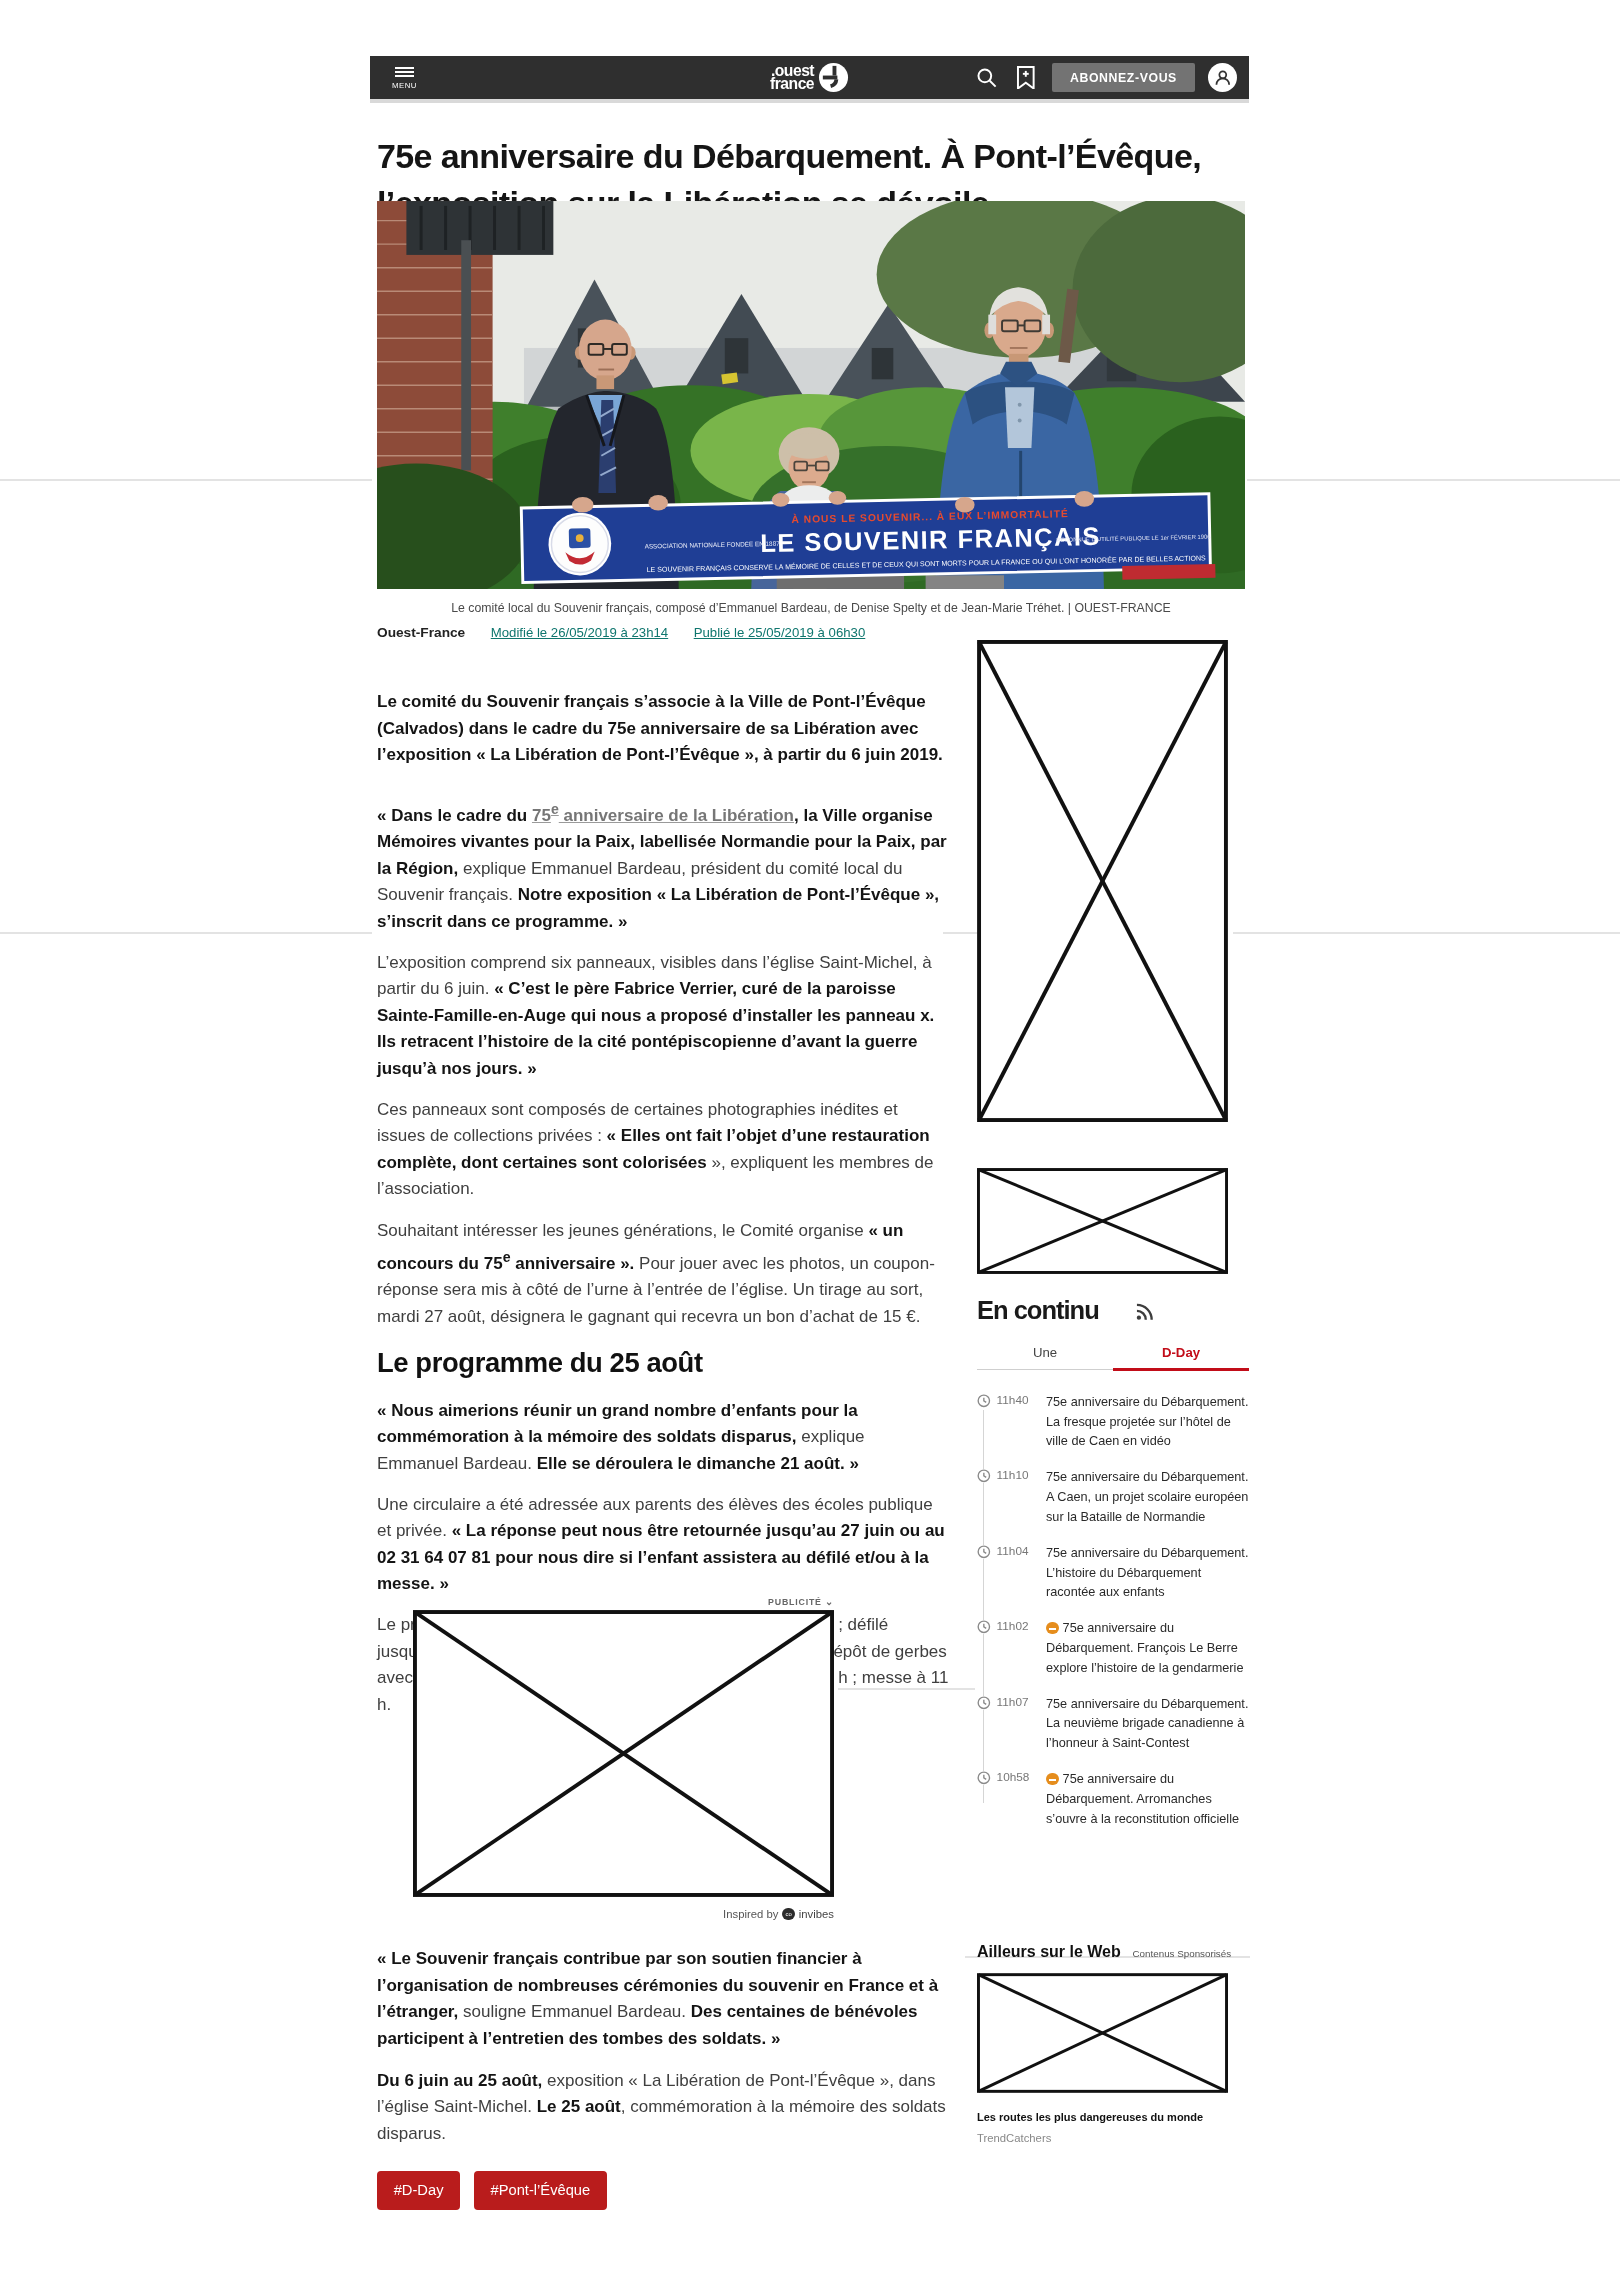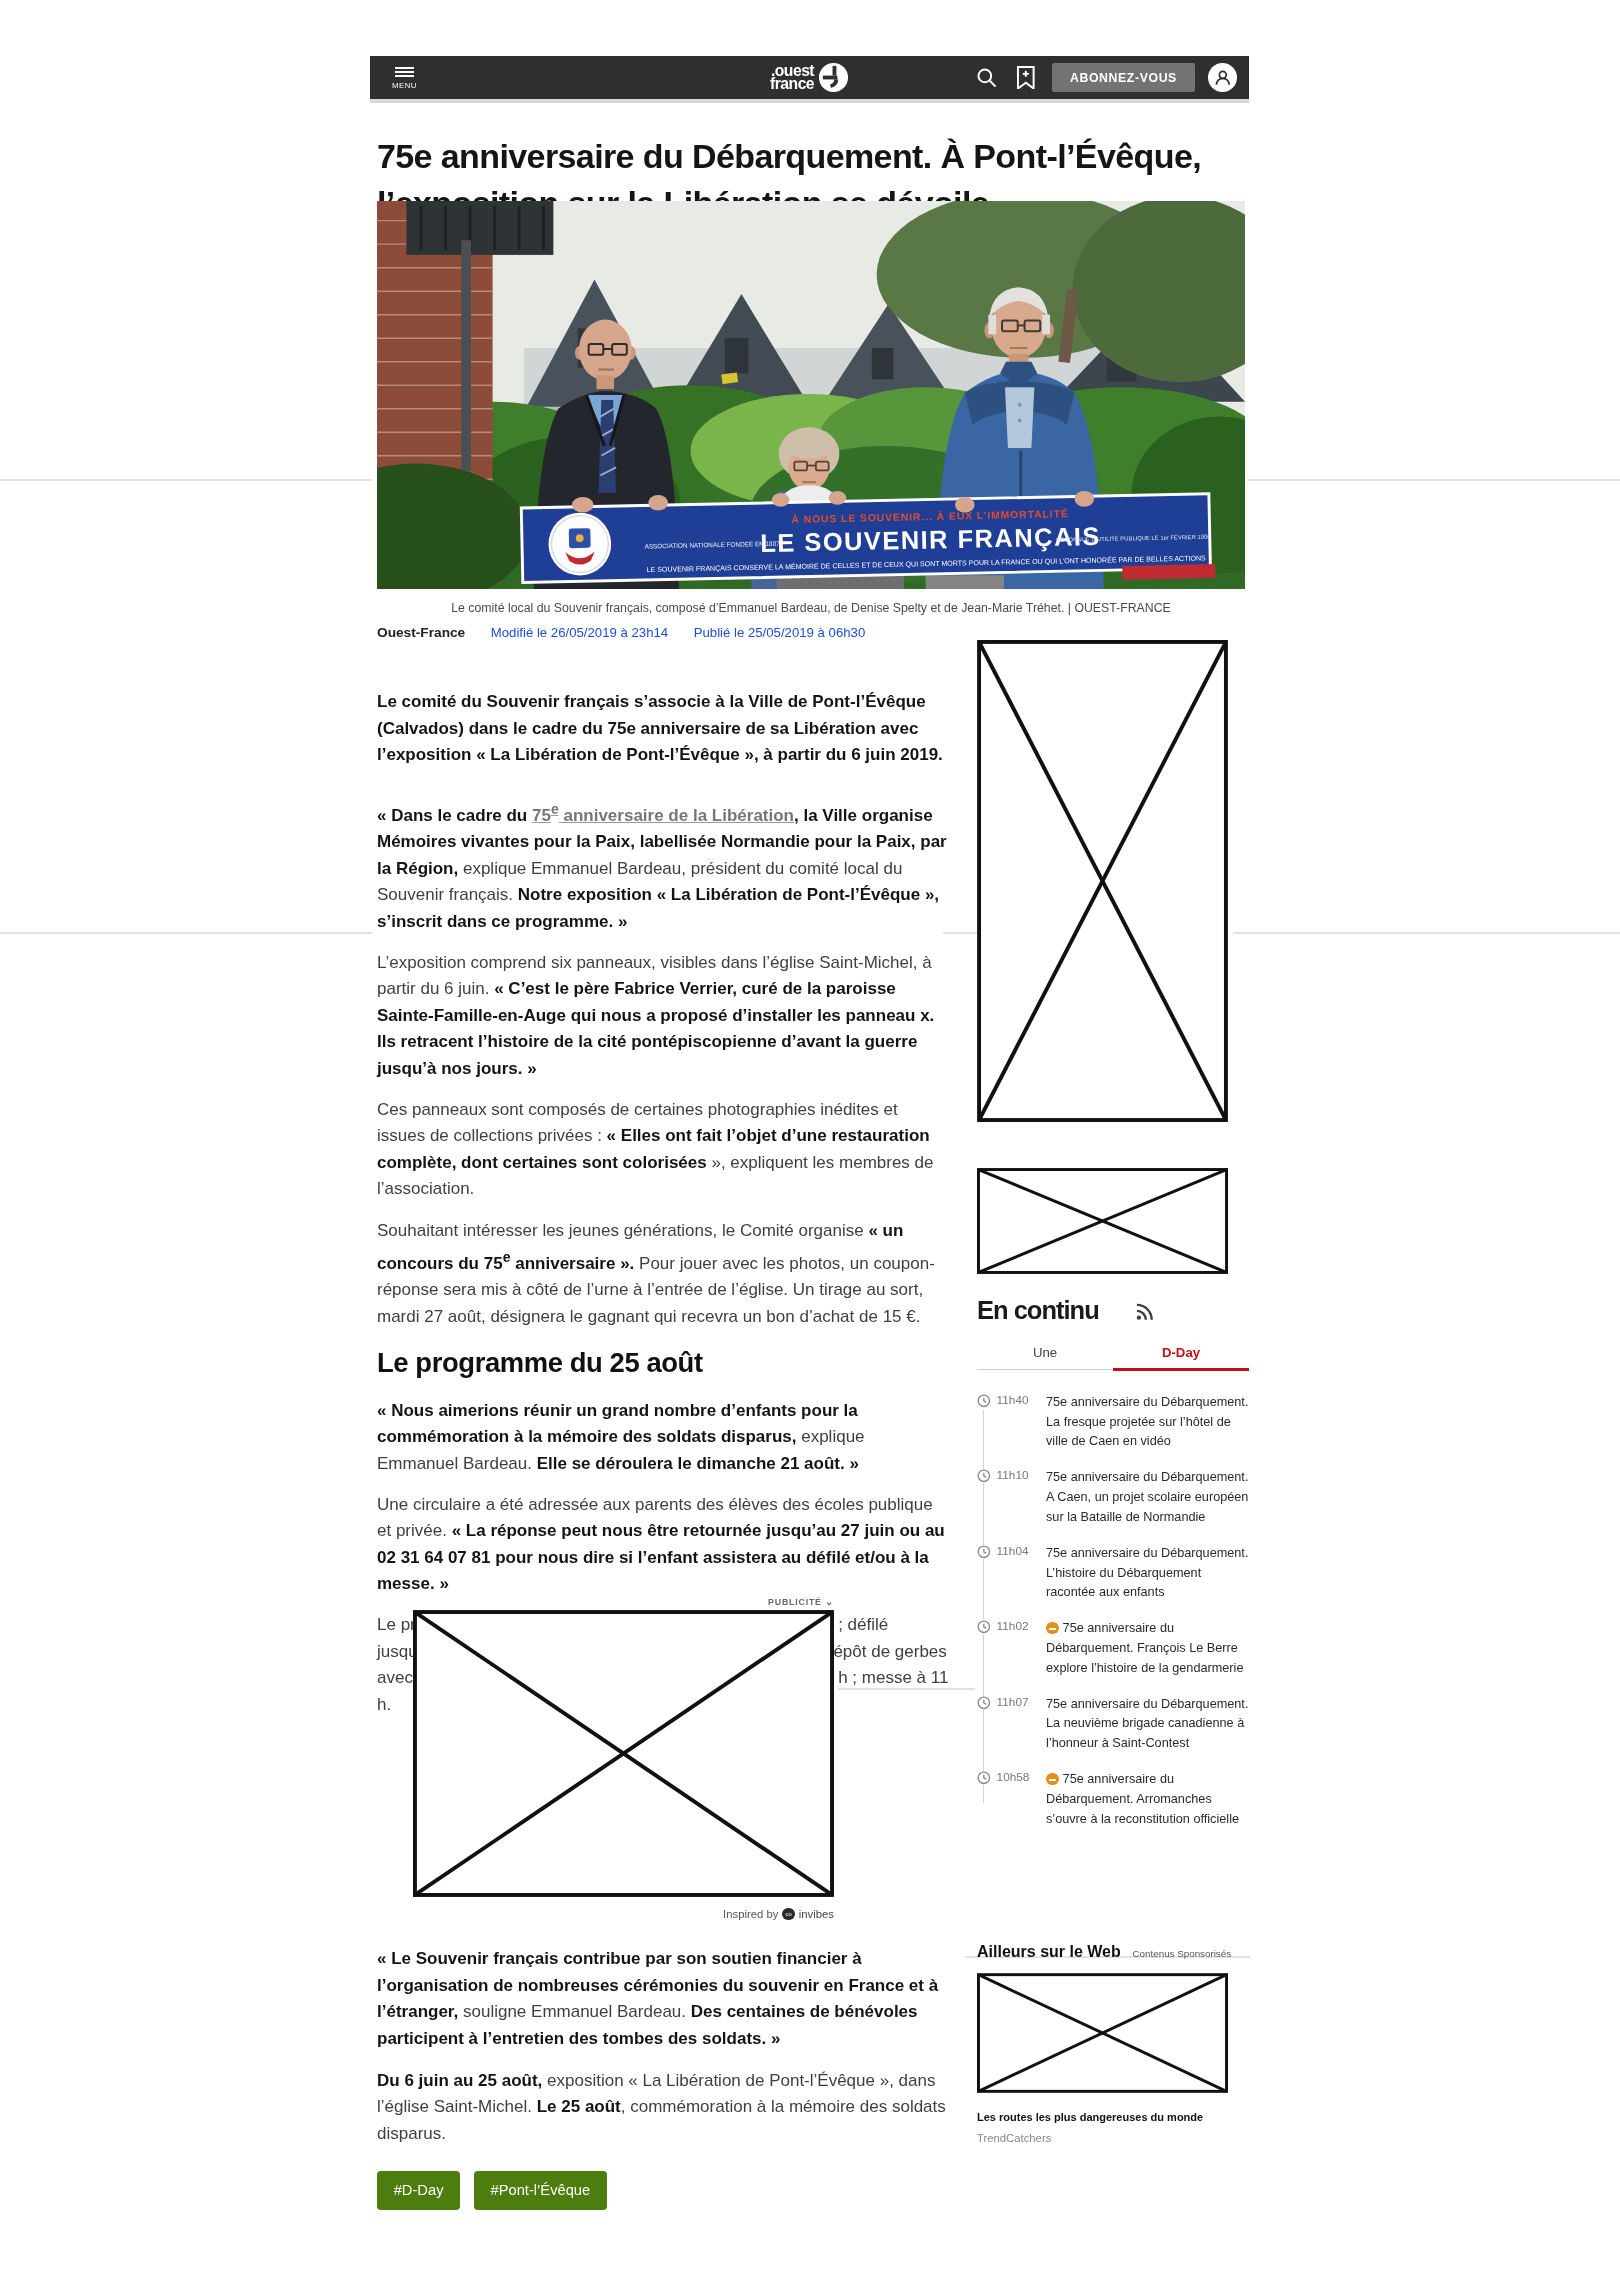--- a/index.html
+++ b/index.html
@@ -24,21 +24,21 @@
                  border:none;border-radius:2px;height:29px;padding:0 17.6px;cursor:pointer;}
   .avatar-btn{width:29px;height:29px;border-radius:50%;background:#fff;display:flex;align-items:center;justify-content:center;cursor:pointer;}
 
   
   .article-title{position:absolute;left:377px;top:110px;width:863px;z-index:2;
                  font-size:34px;line-height:47px;font-weight:bold;color:#151515;letter-spacing:-0.6px;}
   .photo-wrap{position:absolute;left:377px;top:201px;width:868px;z-index:2;}
   .photo-caption{margin-top:7.8px;text-align:center;font-size:12.3px;color:#4a4a4a;}
   .byline{position:absolute;left:377px;top:625px;width:863px;display:flex;align-items:baseline;gap:25.5px;z-index:2;}
   .byline .src{font-size:13.7px;font-weight:bold;color:#222;cursor:pointer;}
-  .byline .dt{font-size:13.2px;color:#1d4ed8;}
+  .byline .dt{font-size:13.2px;color:#0f766e;text-decoration:underline;}
 
   .article-col{position:absolute;left:377px;top:689px;width:573px;z-index:2;}
   .article-col p{margin:0 0 14.7px 0;font-size:17px;line-height:26.5px;color:#3f3f3f;}
   .article-col p.intro{margin-bottom:27.4px;}
   .article-col p .b{font-weight:bold;color:#141414;}
   .article-col p .lnk{font-weight:bold;color:#767676;text-decoration:underline;text-decoration-color:#9a9a9a;cursor:pointer;}
   .section-h2{margin:9.8px 0 17.6px 0;font-size:27.4px;line-height:35px;font-weight:bold;color:#111;letter-spacing:-0.4px;}
 
   .main-ad{position:absolute;left:377px;top:1596px;width:573px;z-index:2;}
   .main-ad-inner{width:421px;margin-left:36px;}
@@ -47,21 +47,21 @@
   .ad-credit{display:flex;justify-content:flex-end;align-items:center;gap:3.9px;margin-top:6.9px;
              font-size:11.3px;color:#555;}
   .invibes-dot{width:12.7px;height:12.7px;border-radius:50%;background:#2b2b2b;color:#fff;font-size:5.9px;
                display:inline-flex;align-items:center;justify-content:center;}
   .ad-credit .brand-name{color:#444;}
 
   .tail-col{position:absolute;left:377px;top:1946px;width:573px;z-index:2;}
   .tail-col p{margin:0 0 15.7px 0;font-size:17px;line-height:26.5px;color:#3f3f3f;}
   .tail-col .b{font-weight:bold;color:#141414;}
   .tags-row{display:flex;gap:13.7px;margin-top:23.5px;}
-  .tag-btn{background:#4d7c0f;color:#fff;border:none;border-radius:3.9px;height:39px;padding:0 16.7px;
+  .tag-btn{background:#b91c1c;color:#fff;border:none;border-radius:3.9px;height:39px;padding:0 16.7px;
            font-size:14.7px;font-family:"Liberation Sans",sans-serif;cursor:pointer;}
 
   
   .sb-ad1{position:absolute;left:977px;top:640px;z-index:2;}
   .sb-ad2{position:absolute;left:977px;top:1168px;z-index:2;}
   .encontinu{position:absolute;left:977px;top:1296px;width:272px;z-index:2;}
   .ec-head{display:flex;align-items:center;gap:35px;}
   .ec-title{font-size:25.5px;font-weight:bold;color:#1a1a1a;letter-spacing:-1px;}
   .rss{cursor:pointer;margin-top:2px;}
   .ec-tabs{display:flex;margin-top:13.7px;border-bottom:1px solid #cfcfcf;position:relative;}

